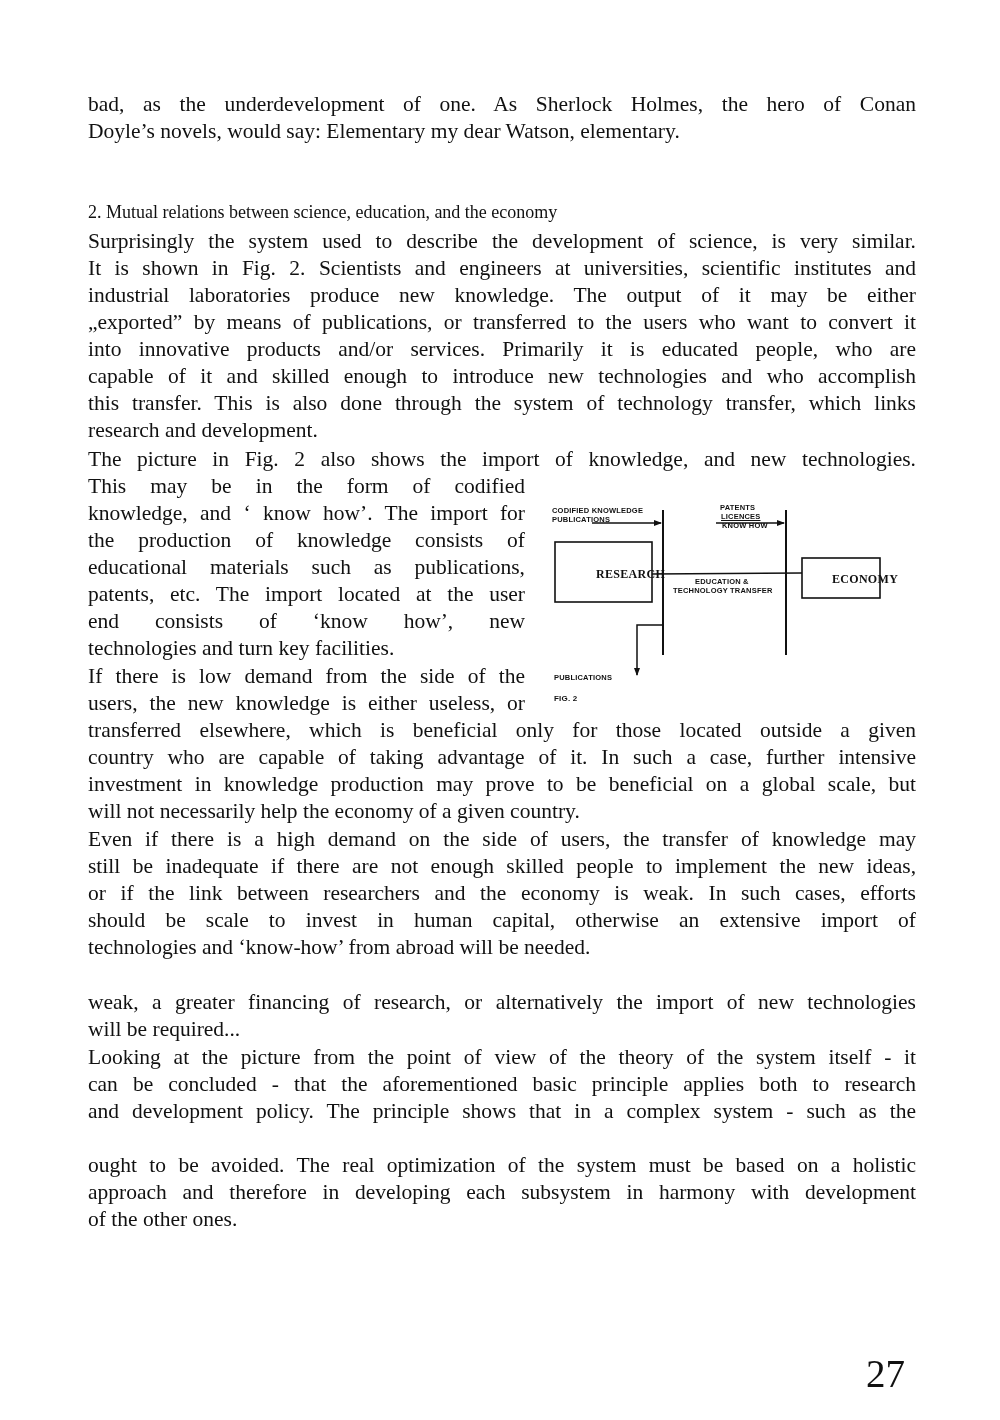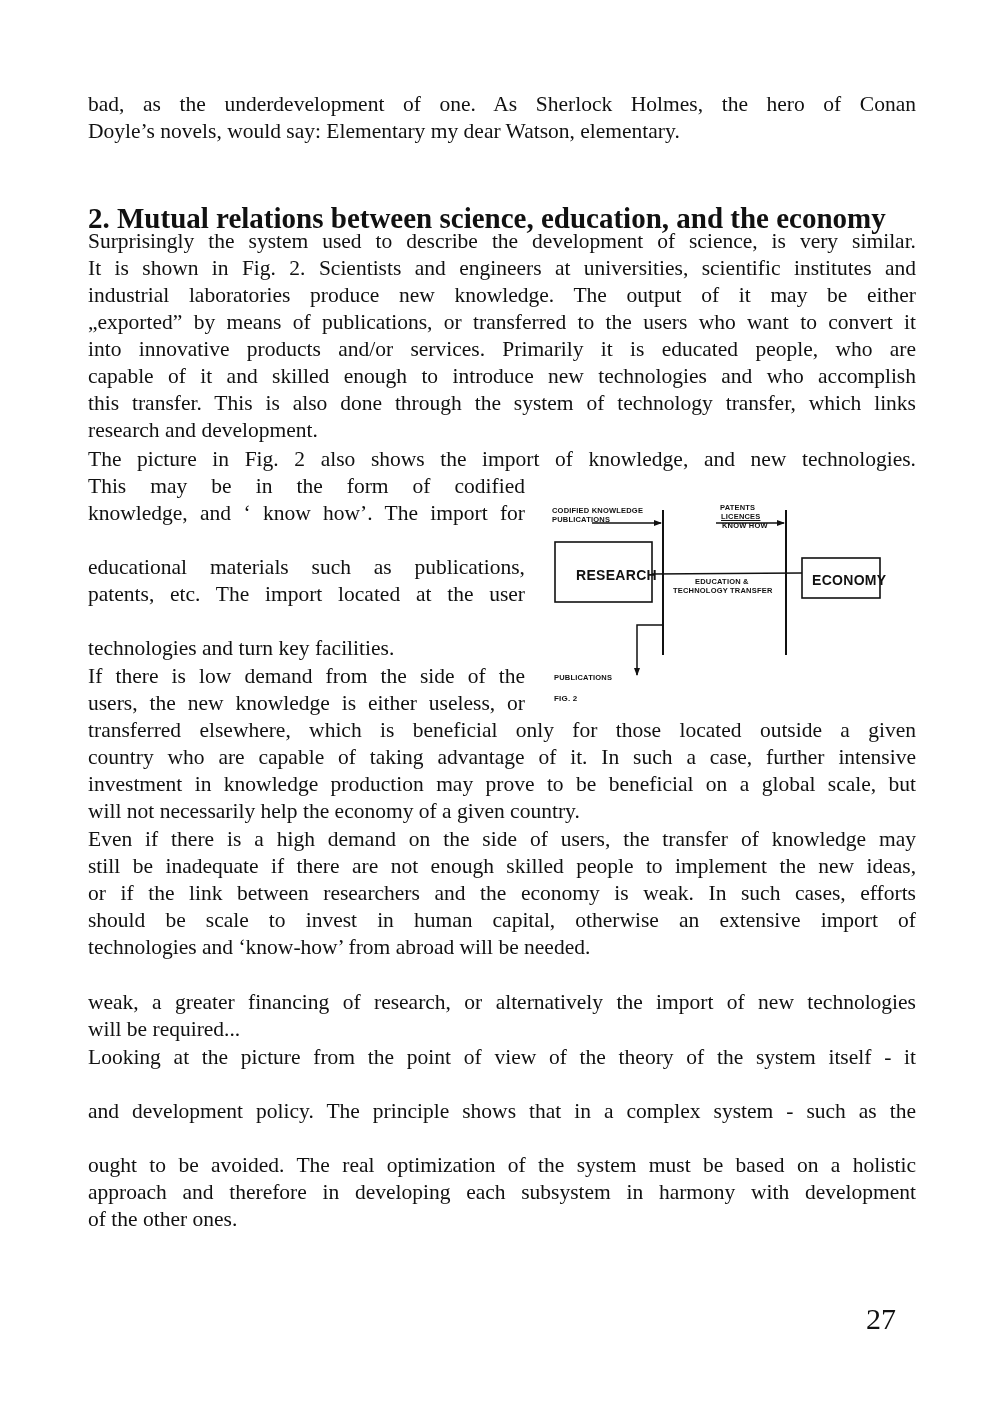--- a/index.html
+++ b/index.html
@@ -2,27 +2,27 @@
 <html><head>
 <meta charset="utf-8">
 <style>
   html, body { margin: 0; padding: 0; background: #ffffff; }
   body { width: 1000px; height: 1420px; position: relative; overflow: hidden;
          font-family: "Liberation Serif", "DejaVu Serif", serif; color: #111; }
   .page { position: absolute; left: 0; top: 0; width: 1000px; height: 1420px; }
   .line { position: absolute; left: 88px; width: 828px; font-size: 21.5px; line-height: 27px;
           white-space: nowrap; }
   .j { text-align: justify; text-align-last: justify; }
-  .heading { position: absolute; left: 88px; top: 202px; font-size: 29px; font-weight: bold; white-space: nowrap; }
-  .pagenum { position: absolute; left: 866px; top: 1302px; font-size: 30px; }
+  .heading { position: absolute; left: 88px; top: 202px; font-size: 18px; font-weight: normal; white-space: nowrap; }
+  .pagenum { position: absolute; left: 866px; top: 1351px; font-size: 39px; }
   .narrow { width: 437px; }
   .figure { position: absolute; left: 540px; top: 490px; width: 370px; height: 220px; }
   .fig-label { position: absolute; font-family: "Liberation Sans", sans-serif; font-weight: bold;
                font-size: 7.5px; letter-spacing: 0.2px; color: #111; white-space: nowrap; }
-  .fig-box-label { font-family: Liberation Sans, sans-serif; font-weight: bold; font-size: 14px; letter-spacing: 0.3px; }
+  .fig-box-label { font-family: Liberation Serif, serif; font-weight: bold; font-size: 12px; letter-spacing: 0.3px; margin-left: 20px; }
 </style>
 </head>
 <body>
 
 <div class="page">
 
   <div class="line j" style="top:91px">bad, as the underdevelopment of one.  As Sherlock Holmes, the hero of Conan</div>
   <div class="line" style="top:118px">Doyle’s novels, would say: Elementary my dear Watson, elementary.</div>
 
   <div class="heading">2. Mutual relations between science, education, and the economy</div>
@@ -32,41 +32,44 @@
   <div class="line j" style="top:282px">industrial laboratories produce new knowledge. The output of it may be either</div>
   <div class="line j" style="top:309px">„exported” by means of publications, or transferred to the users who want to convert it</div>
   <div class="line j" style="top:336px">into innovative products and/or services. Primarily it is educated people, who are</div>
   <div class="line j" style="top:363px">capable of it and skilled enough to introduce new technologies and who accomplish</div>
   <div class="line j" style="top:390px">this transfer. This is also done through the system of technology transfer, which links</div>
   <div class="line" style="top:417px">research and development.</div>
 
   <div class="line j" style="top:446px">  The picture in Fig. 2 also shows the import of knowledge, and new technologies.</div>
   <div class="line j narrow" style="top:473px">This may be in the form of codified</div>
   <div class="line j narrow" style="top:500px">knowledge, and ‘ know how’. The import for</div>
+  <div class="line j narrow" style="top:527px">the production of knowledge consists of</div>
   <div class="line j narrow" style="top:554px">educational materials such as publications,</div>
   <div class="line j narrow" style="top:581px">patents, etc.  The import located at the user</div>
+  <div class="line j narrow" style="top:608px">end consists of ‘know how’, new</div>
   <div class="line narrow" style="top:635px">technologies and turn key facilities.</div>
 
   <div class="line j narrow" style="top:663px">  If there is low demand from the side of the</div>
   <div class="line j narrow" style="top:690px">users, the new knowledge is either useless, or</div>
   <div class="line j" style="top:717px">transferred elsewhere, which is beneficial only for those located outside a given</div>
   <div class="line j" style="top:744px">country who are capable of taking advantage of it. In such a case, further intensive</div>
   <div class="line j" style="top:771px">investment in knowledge production may prove to be beneficial on a global scale, but</div>
   <div class="line" style="top:798px">will not necessarily help the economy of a given country.</div>
 
   <div class="line j" style="top:826px">  Even if there is a high demand on the side of users, the transfer of knowledge may</div>
   <div class="line j" style="top:853px">still be inadequate if there are not enough skilled people to implement the new ideas,</div>
   <div class="line j" style="top:880px">or if the link between researchers and the economy is weak. In such cases, efforts</div>
   <div class="line j" style="top:907px">should be scale to invest in human capital, otherwise an extensive import of</div>
   <div class="line" style="top:934px">technologies and ‘know-how’ from abroad will be needed.</div>
 
   <div class="line j" style="top:989px">weak, a greater financing of research, or alternatively the import of new technologies</div>
   <div class="line" style="top:1016px">will be required...</div>
 
   <div class="line j" style="top:1044px">  Looking at the picture from the point of view of the theory of the system itself - it</div>
+  <div class="line j" style="top:1071px">can be concluded - that the aforementioned basic principle applies both to research</div>
   <div class="line j" style="top:1098px">and development policy. The principle shows that in a complex system - such as the</div>
   <div class="line j" style="top:1152px">ought to be avoided. The real optimization of the system must be based on a holistic</div>
   <div class="line j" style="top:1179px">approach and therefore in developing each subsystem in harmony with development</div>
   <div class="line" style="top:1206px">of the other ones.</div>
 
   <div class="figure">
     <svg width="370" height="220" viewBox="0 0 370 220" style="position:absolute;left:0;top:0">
       <defs>
         <marker id="ah" markerWidth="8" markerHeight="8" refX="7" refY="4" orient="auto" markerUnits="userSpaceOnUse">
           <path d="M0,1 L8,4 L0,7 Z" fill="#111"></path>

